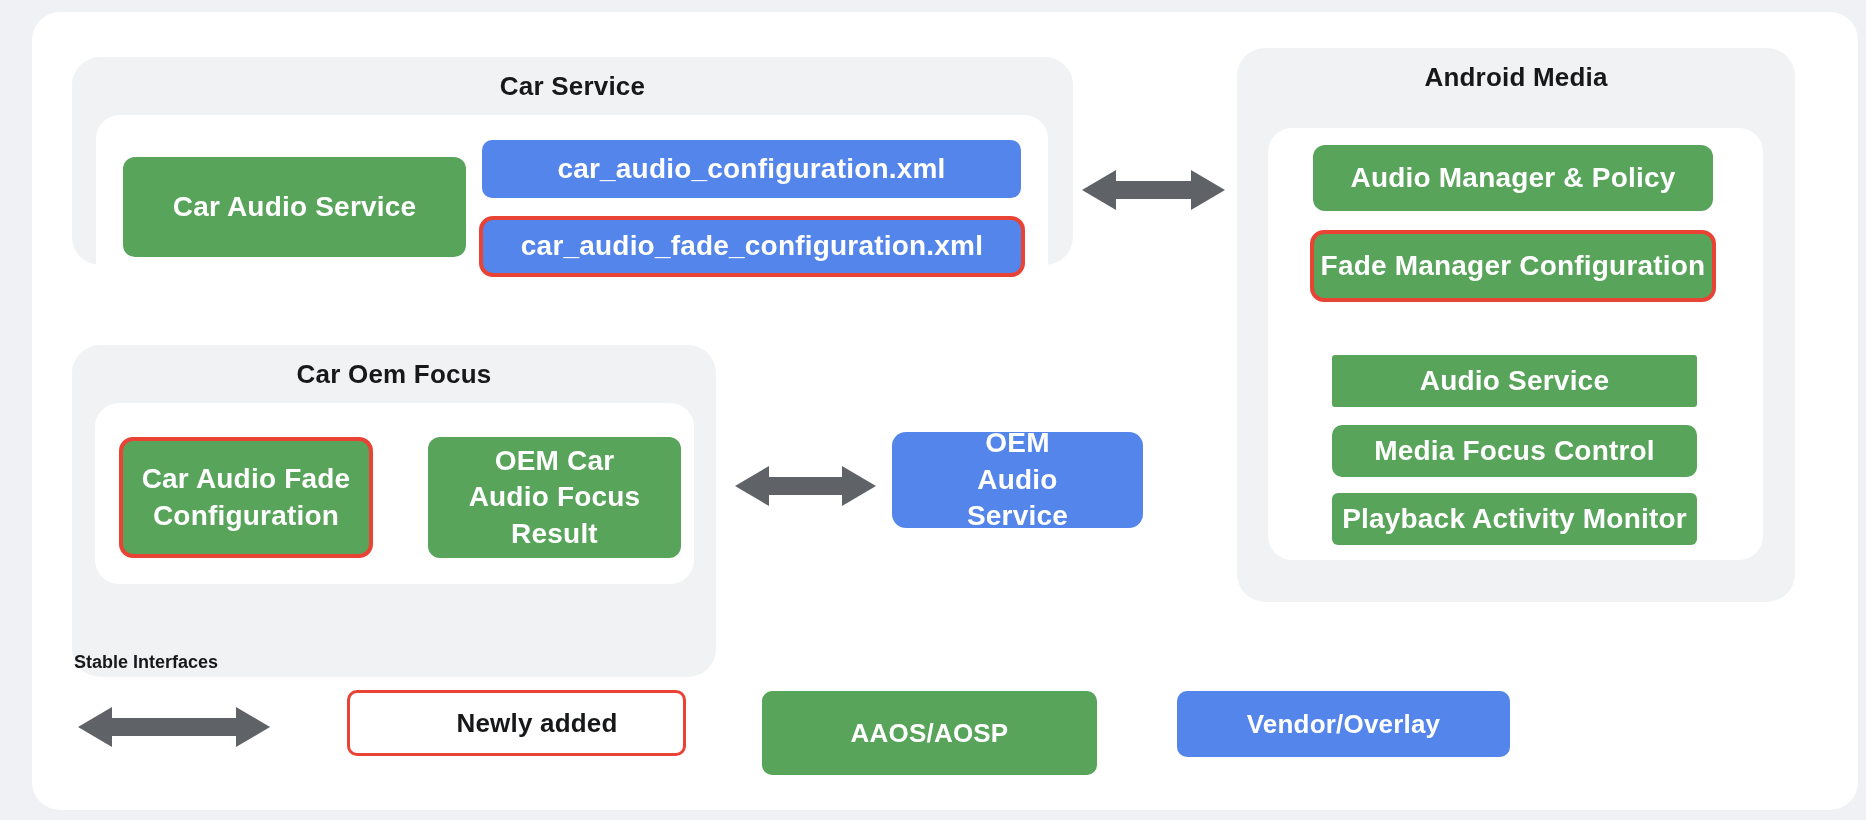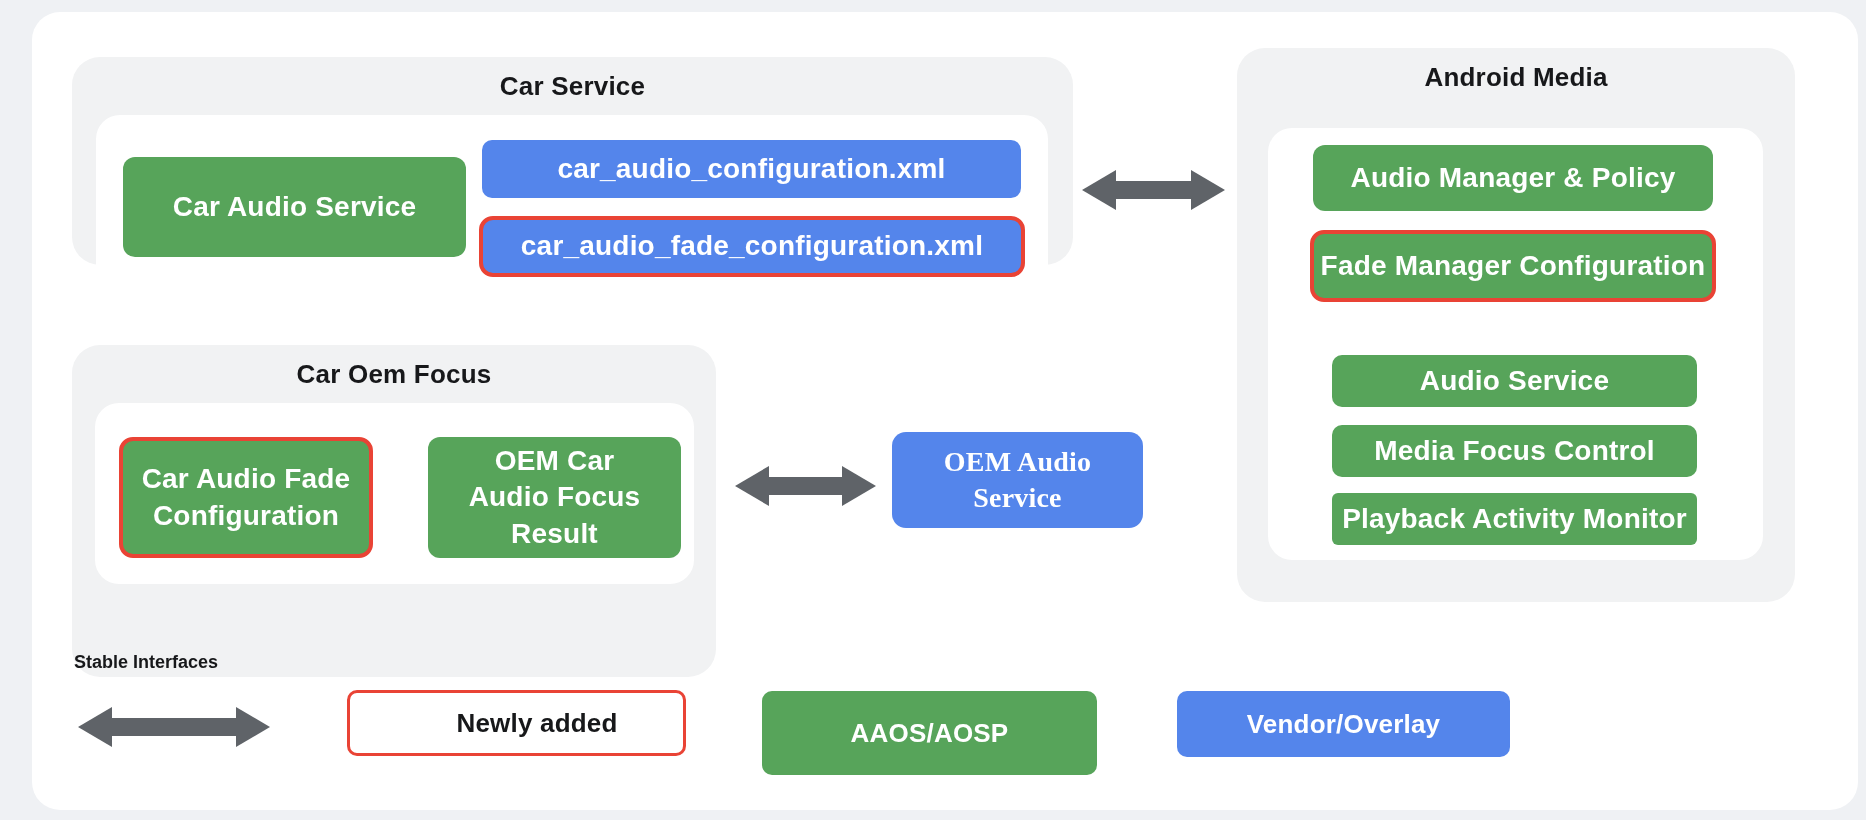--- a/index.html
+++ b/index.html
@@ -71,39 +71,39 @@
 
   <div class="arrow" style="left:1082px; top:170px; width:143px;">
     <span class="shaft"></span>
   </div>
 
   <div class="group" style="left:1237px; top:48px; width:558px; height:554px;">
     <div class="group-title">Android Media</div>
     <div class="inner" style="left:31px; top:80px; width:495px; height:432px;">
       <div class="node green" style="left:45px; top:17px; width:400px; height:66px;">Audio Manager &amp; Policy</div>
       <div class="node green red-outline" style="left:42px; top:102px; width:406px; height:72px;">Fade Manager Configuration</div>
-      <div class="node green" style="left:64px; top:227px; width:365px; height:52px; border-radius:10px;">Audio Service</div>
+      <div class="node green" style="left:64px; top:227px; width:365px; height:52px; border-radius:3px;">Audio Service</div>
       <div class="node green" style="left:64px; top:297px; width:365px; height:52px; border-radius:10px;">Media Focus Control</div>
       <div class="node green" style="left:64px; top:365px; width:365px; height:52px; border-radius:6px;">Playback Activity Monitor</div>
     </div>
   </div>
 
   <div class="group" style="left:72px; top:345px; width:644px; height:332px;">
     <div class="group-title">Car Oem Focus</div>
     <div class="inner" style="left:23px; top:58px; width:599px; height:181px;">
       <div class="node green red-outline" style="left:24px; top:34px; width:254px; height:121px; padding:16px 18px;">Car Audio Fade Configuration</div>
       <div class="node green" style="left:333px; top:34px; width:253px; height:121px; padding:8px 28px;">OEM Car Audio Focus Result</div>
     </div>
   </div>
 
   <div class="arrow" style="left:735px; top:466px; width:141px;">
     <span class="shaft"></span>
   </div>
 
-  <div class="node blue" style="left:892px; top:432px; width:251px; height:96px; border-radius:14px; padding:0 38px;font-family:Liberation Serif, serif;">OEM Audio Service</div>
+  <div class="node blue" style="left:892px; top:432px; width:251px; height:96px; border-radius:14px; padding:0 56px;">OEM Audio Service</div>
 
   <div class="legend-label" style="left:74px; top:652px;">Stable Interfaces</div>
 
   <div class="arrow" style="left:78px; top:707px; width:192px;">
     <span class="shaft"></span>
   </div>
 
   <div class="legend-box legend-newly-added" style="left:347px; top:690px; width:339px; height:66px;">Newly added</div>
 
   <div class="legend-box green" style="left:762px; top:691px; width:335px; height:84px; color:#ffffff;">AAOS/AOSP</div>

